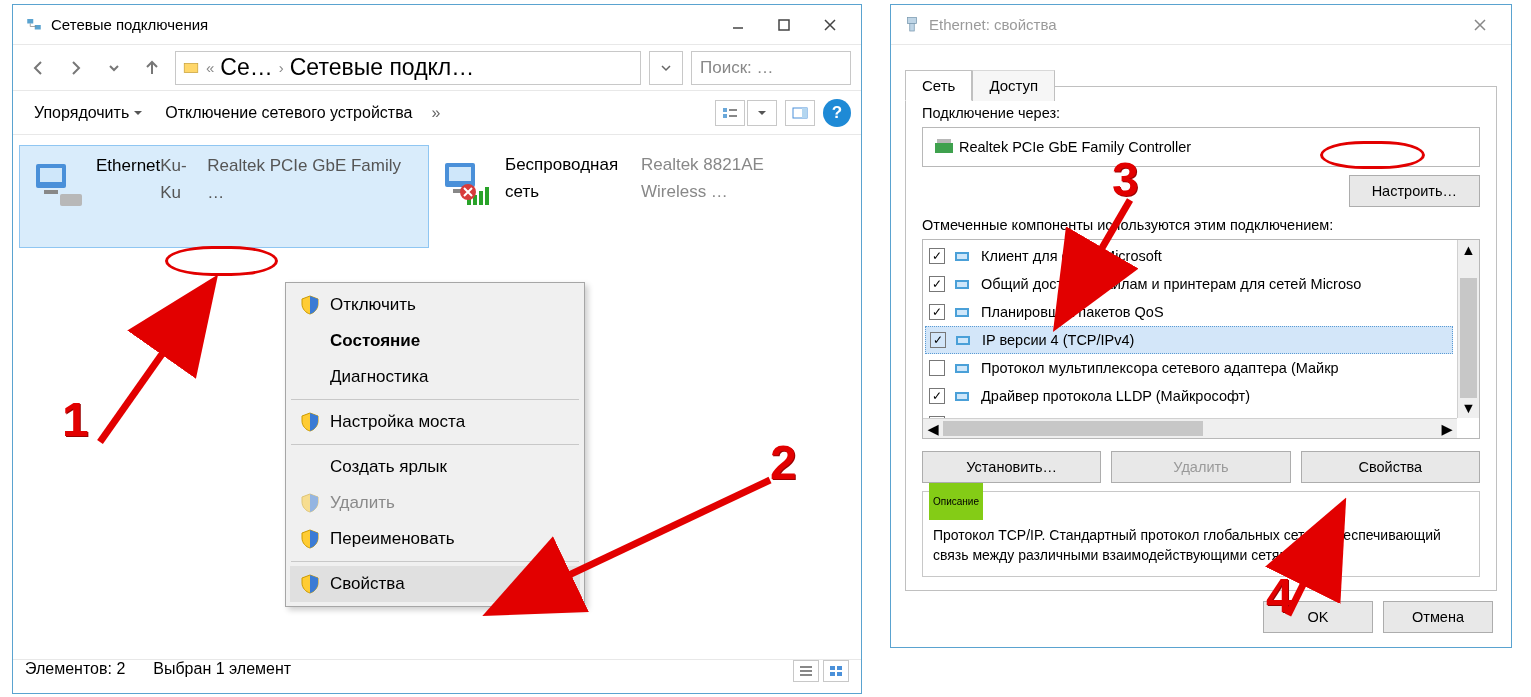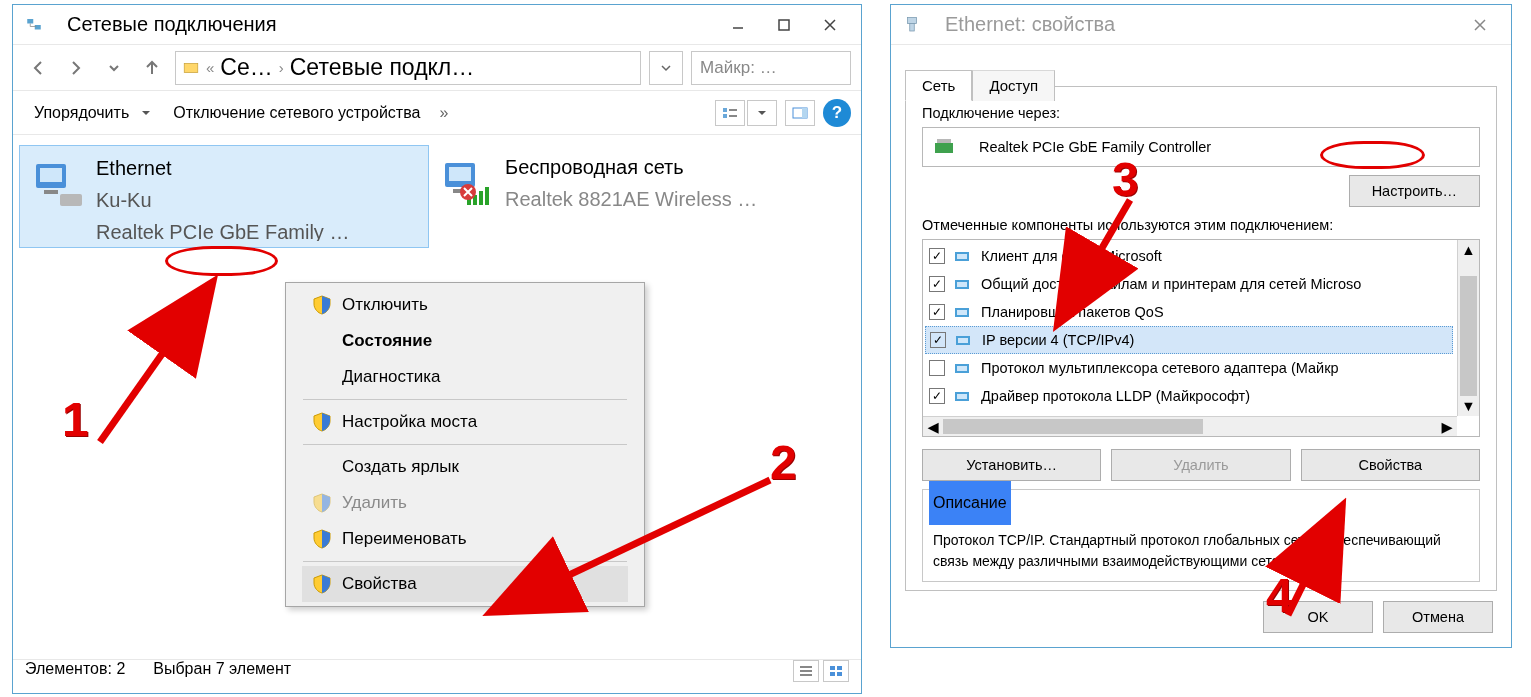--- a/index.html
+++ b/index.html
@@ -2,87 +2,87 @@
 <html><head>
 <meta charset="utf-8">
 <style>
   html,body{margin:0;padding:0;font-family:"Segoe UI",Tahoma,sans-serif;font-size:15px;color:#000;background:#fff}
   *{box-sizing:border-box}
   .canvas{position:relative;width:1531px;height:697px;background:#fff}
   .win{position:absolute;background:#fff;border:1px solid #5aa3d0}
   .win-left{left:12px;top:4px;width:850px;height:690px}
   .win-right{left:890px;top:4px;width:622px;height:644px}
   .titlebar{display:flex;align-items:center;height:40px;padding:0 8px 0 12px;border-bottom:1px solid #e8e8e8}
-  .titlebar .title{font-size:20px;margin-left:24px}
+  .titlebar .title{font-size:15px;margin-left:8px}
   .titlebar .title.dim{color:#9a9a9a}
   .winbtns{margin-left:auto;display:flex}
   .winbtn{width:46px;height:32px;display:flex;align-items:center;justify-content:center;font-size:16px;line-height:1}
   .winbtn svg{stroke:#444;stroke-width:1.5;fill:none}
   .nic-icon{width:18px;height:18px}
   .navbar{display:flex;align-items:center;height:46px;padding:0 10px;gap:8px;border-bottom:1px solid #e8e8e8}
   .navbtn{width:30px;height:30px;display:flex;align-items:center;justify-content:center;color:#777}
   .navbtn svg{stroke:#777;stroke-width:2;fill:none}
   .addrbox{display:flex;align-items:center;flex:1;height:34px;border:1px solid #c8c8c8;padding:0 6px;gap:6px;white-space:nowrap;overflow:hidden;min-width:0}
   .addrbox .crumb{white-space:nowrap;overflow:hidden;text-overflow:ellipsis;font-size:23px}
   .addrbox .sep{color:#888}
   .searchbox{display:flex;align-items:center;width:160px;height:34px;border:1px solid #c8c8c8;padding:0 8px;color:#888;font-size:17px;white-space:nowrap;overflow:hidden}
   .refreshbox{width:34px;height:34px;border:1px solid #c8c8c8;display:flex;align-items:center;justify-content:center}
   .cmdbar{display:flex;align-items:center;height:44px;padding:0 10px;border-bottom:1px solid #e8e8e8;font-size:16px}
-  .cmdbtn{padding:4px 10px;display:flex;align-items:center;gap:12px;border:1px solid transparent}
+  .cmdbtn{padding:4px 10px;display:flex;align-items:center;gap:4px;border:1px solid transparent}
   .cmdbar .spacer{flex:1}
   .cmdbar .rev{display:flex;gap:2px}
   .smallsq{width:30px;height:26px;border:1px solid #c8c8c8;display:flex;align-items:center;justify-content:center}
   .help{width:28px;height:28px;border-radius:50%;background:#1e8ad6;color:#fff;display:flex;align-items:center;justify-content:center;font-weight:bold;font-size:17px;margin-left:8px}
   .content{position:relative;display:flex;flex-wrap:wrap;padding:10px 6px;height:calc(100% - 40px - 46px - 44px - 34px);overflow:hidden}
   .adapter{display:flex;width:410px;height:103px;padding:6px}
   .adapter.sel{background:#d9ecfb;border:1px solid #8fc6f2}
   .adapter .ic{width:56px;height:56px;margin:4px 10px 0 4px;position:relative;flex-shrink:0}
-  .adapter .lines{display:flex;flex-direction:column;font-size:20px;line-height:1.6;overflow:hidden}
+  .adapter .lines{display:flex;font-size:17px;line-height:1.6;overflow:hidden}
   .adapter .name{color:#000}
   .adapter .sub{color:#555}
   .adapter .sub.dim{color:#888}
-  .ctxmenu{position:absolute;left:285px;top:282px;width:360px;background:#f0f0f0;border:1px solid #a6a6a6;box-shadow:3px 3px 6px rgba(0,0,0,.2);padding:4px 16px;font-size:17px}
+  .ctxmenu{position:absolute;left:285px;top:282px;width:300px;background:#f0f0f0;border:1px solid #a6a6a6;box-shadow:3px 3px 6px rgba(0,0,0,.2);padding:4px 4px;font-size:17px}
   .ctxitem{display:flex;align-items:center;height:36px;padding:0 16px 0 40px;position:relative}
   .ctxitem.bold{font-weight:700}
   .ctxitem.dim{color:#8a8a8a}
   .ctxitem.hov{background:#e0e0e0}
   .ctxsep{height:1px;background:#c8c8c8;margin:4px 1px}
   .shield{position:absolute;left:10px;top:8px;width:20px;height:20px}
   .statusbar{position:absolute;left:0;right:0;bottom:0;height:34px;border-top:1px solid #e8e8e8;display:flex;align-items:flex-start;padding:0 12px;font-size:16px}
   .statusbar .seg{margin-right:28px}
   .statusbar .right{margin-left:auto;display:flex;gap:4px}
   .viewbtn{width:26px;height:22px;border:1px solid #c8c8c8;display:flex;align-items:center;justify-content:center}
   
   .props-body{padding:10px 14px 14px 14px;height:calc(100% - 40px);display:flex;flex-direction:column;font-size:14.5px}
   .tabs{display:flex;position:relative;top:15px}
   .tab{padding:6px 16px;border:1px solid #c0c0c0;border-bottom:none;background:#f6f6f6;font-size:15px}
   .tab.active{background:#fff;border-bottom:1px solid #fff}
   .tab:not(.active){border-top-color:#d8d8d8}
   .pane{flex:1;border:1px solid #c0c0c0;padding:14px 16px 8px;display:flex;flex-direction:column;min-height:0}
   .lbl{margin:4px 0 6px}
-  .adapterbox{display:flex;align-items:center;height:40px;border:1px solid #b8b8b8;padding:0 10px;gap:22px}
+  .adapterbox{display:flex;align-items:center;height:40px;border:1px solid #b8b8b8;padding:0 10px;gap:2px}
   .btn{height:32px;padding:0 22px;border:1px solid #adadad;background:#e8e8e8;font-size:14.5px;display:inline-flex;align-items:center;justify-content:center}
   .btn:disabled{color:#9a9a9a}
   .row-right{display:flex;justify-content:flex-end;margin:8px 0 6px}
   .complist{border:1px solid #b8b8b8;overflow:hidden;position:relative;height:200px}
   .complist-inner{position:absolute;left:0;right:24px;top:0;bottom:20px;overflow:hidden;padding:2px 2px}
   .compitem{display:flex;align-items:center;height:28px;gap:8px;padding:0 4px;white-space:nowrap}
   .compitem.hl{background:#d3e6f9;border:1px dotted #5a9bd4}
   .cb{width:16px;height:16px;border:1px solid #777;display:flex;align-items:center;justify-content:center;font-size:12px;line-height:1;color:#000;flex-shrink:0}
   .compicon{width:20px;height:16px;flex-shrink:0}
   .vscroll{position:absolute;right:0;top:0;bottom:20px;width:22px;background:#efefef;border-left:1px solid #d0d0d0;display:flex;flex-direction:column}
   .vscroll .arr{height:20px;display:flex;align-items:center;justify-content:center}
   .vscroll .thumb{flex:0 0 120px;background:#c7c7c7;margin:0 2px}
   .hscroll{position:absolute;left:0;right:22px;bottom:0;height:20px;background:#efefef;border-top:1px solid #d0d0d0;display:flex}
   .hscroll .arr{width:20px;display:flex;align-items:center;justify-content:center}
   .hscroll .thumb{width:260px;background:#c7c7c7;margin:2px 0}
   .btnrow{display:flex;gap:10px;margin:12px 0 6px}
   .btnrow .btn{flex:1}
   .fieldset{border:1px solid #c8c8c8;padding:6px 10px 10px;margin-top:2px}
-  .fieldset .legend{position:relative;top:-15px;left:-4px;background:#3b82f6;padding:13px 4px;display:inline-block;font-size:16px}
+  .fieldset .legend{position:relative;top:-15px;left:-4px;background:#84cc16;padding:13px 4px;display:inline-block;font-size:10px}
   .fieldset .desc{font-size:14px;line-height:1.45;margin-top:-10px}
   .dlgbtns{display:flex;justify-content:flex-end;gap:10px;padding:10px 4px 0 0;margin-top:auto}
   
   .annot{position:absolute;color:#e20000;font-family:"Arial Black",Arial,sans-serif;font-weight:900;font-size:48px;text-shadow:1px 1px 0 #900}
   .arrow-svg{position:absolute;overflow:visible;pointer-events:none}
   .hl-oval{position:absolute;border:3px solid #e20000;border-radius:50%/60%;pointer-events:none}
   
   svg{display:block}
 </style>
 </head>
@@ -145,21 +145,21 @@
       <span class="crumb">Се…</span>
       <span class="sep">›</span>
       <span class="crumb">Сетевые подкл…</span>
     </div>
     <div class="refreshbox">
           <svg width="12" height="12" viewBox="0 0 12 12">
             <path d="M2 4l4 4 4-4" stroke="#666" fill="none" stroke-width="1.5"></path>
           </svg>
         </div>
     <div class="searchbox">
-          <span>Майкр: …</span>
+          <span>Поиск: …</span>
         </div>
   </div>
 
   <div class="cmdbar">
     <div class="cmdbtn">
           <span>Упорядочить</span> 
           <svg width="10" height="10" viewBox="0 0 10 10">
             <path d="M1 3l4 4 4-4" fill="#555"></path>
           </svg>
         </div>
@@ -228,21 +228,21 @@
       </div>
       <div class="lines">
         <span class="name">Беспроводная сеть</span>
         <span class="sub dim">Realtek 8821AE Wireless …</span>
       </div>
     </div>
   </div>
 
   <div class="statusbar">
     <span class="seg">Элементов: 2</span>
-    <span class="seg">Выбран 7 элемент</span>
+    <span class="seg">Выбран 1 элемент</span>
     <div class="right">
       <div class="viewbtn">
             <svg width="14" height="12" viewBox="0 0 14 12">
               <rect x="1" y="1" width="12" height="2" fill="#888"></rect>
               <rect x="1" y="5" width="12" height="2" fill="#888"></rect>
               <rect x="1" y="9" width="12" height="2" fill="#888"></rect>
             </svg>
           </div>
       <div class="viewbtn">
             <svg width="14" height="12" viewBox="0 0 14 12">

